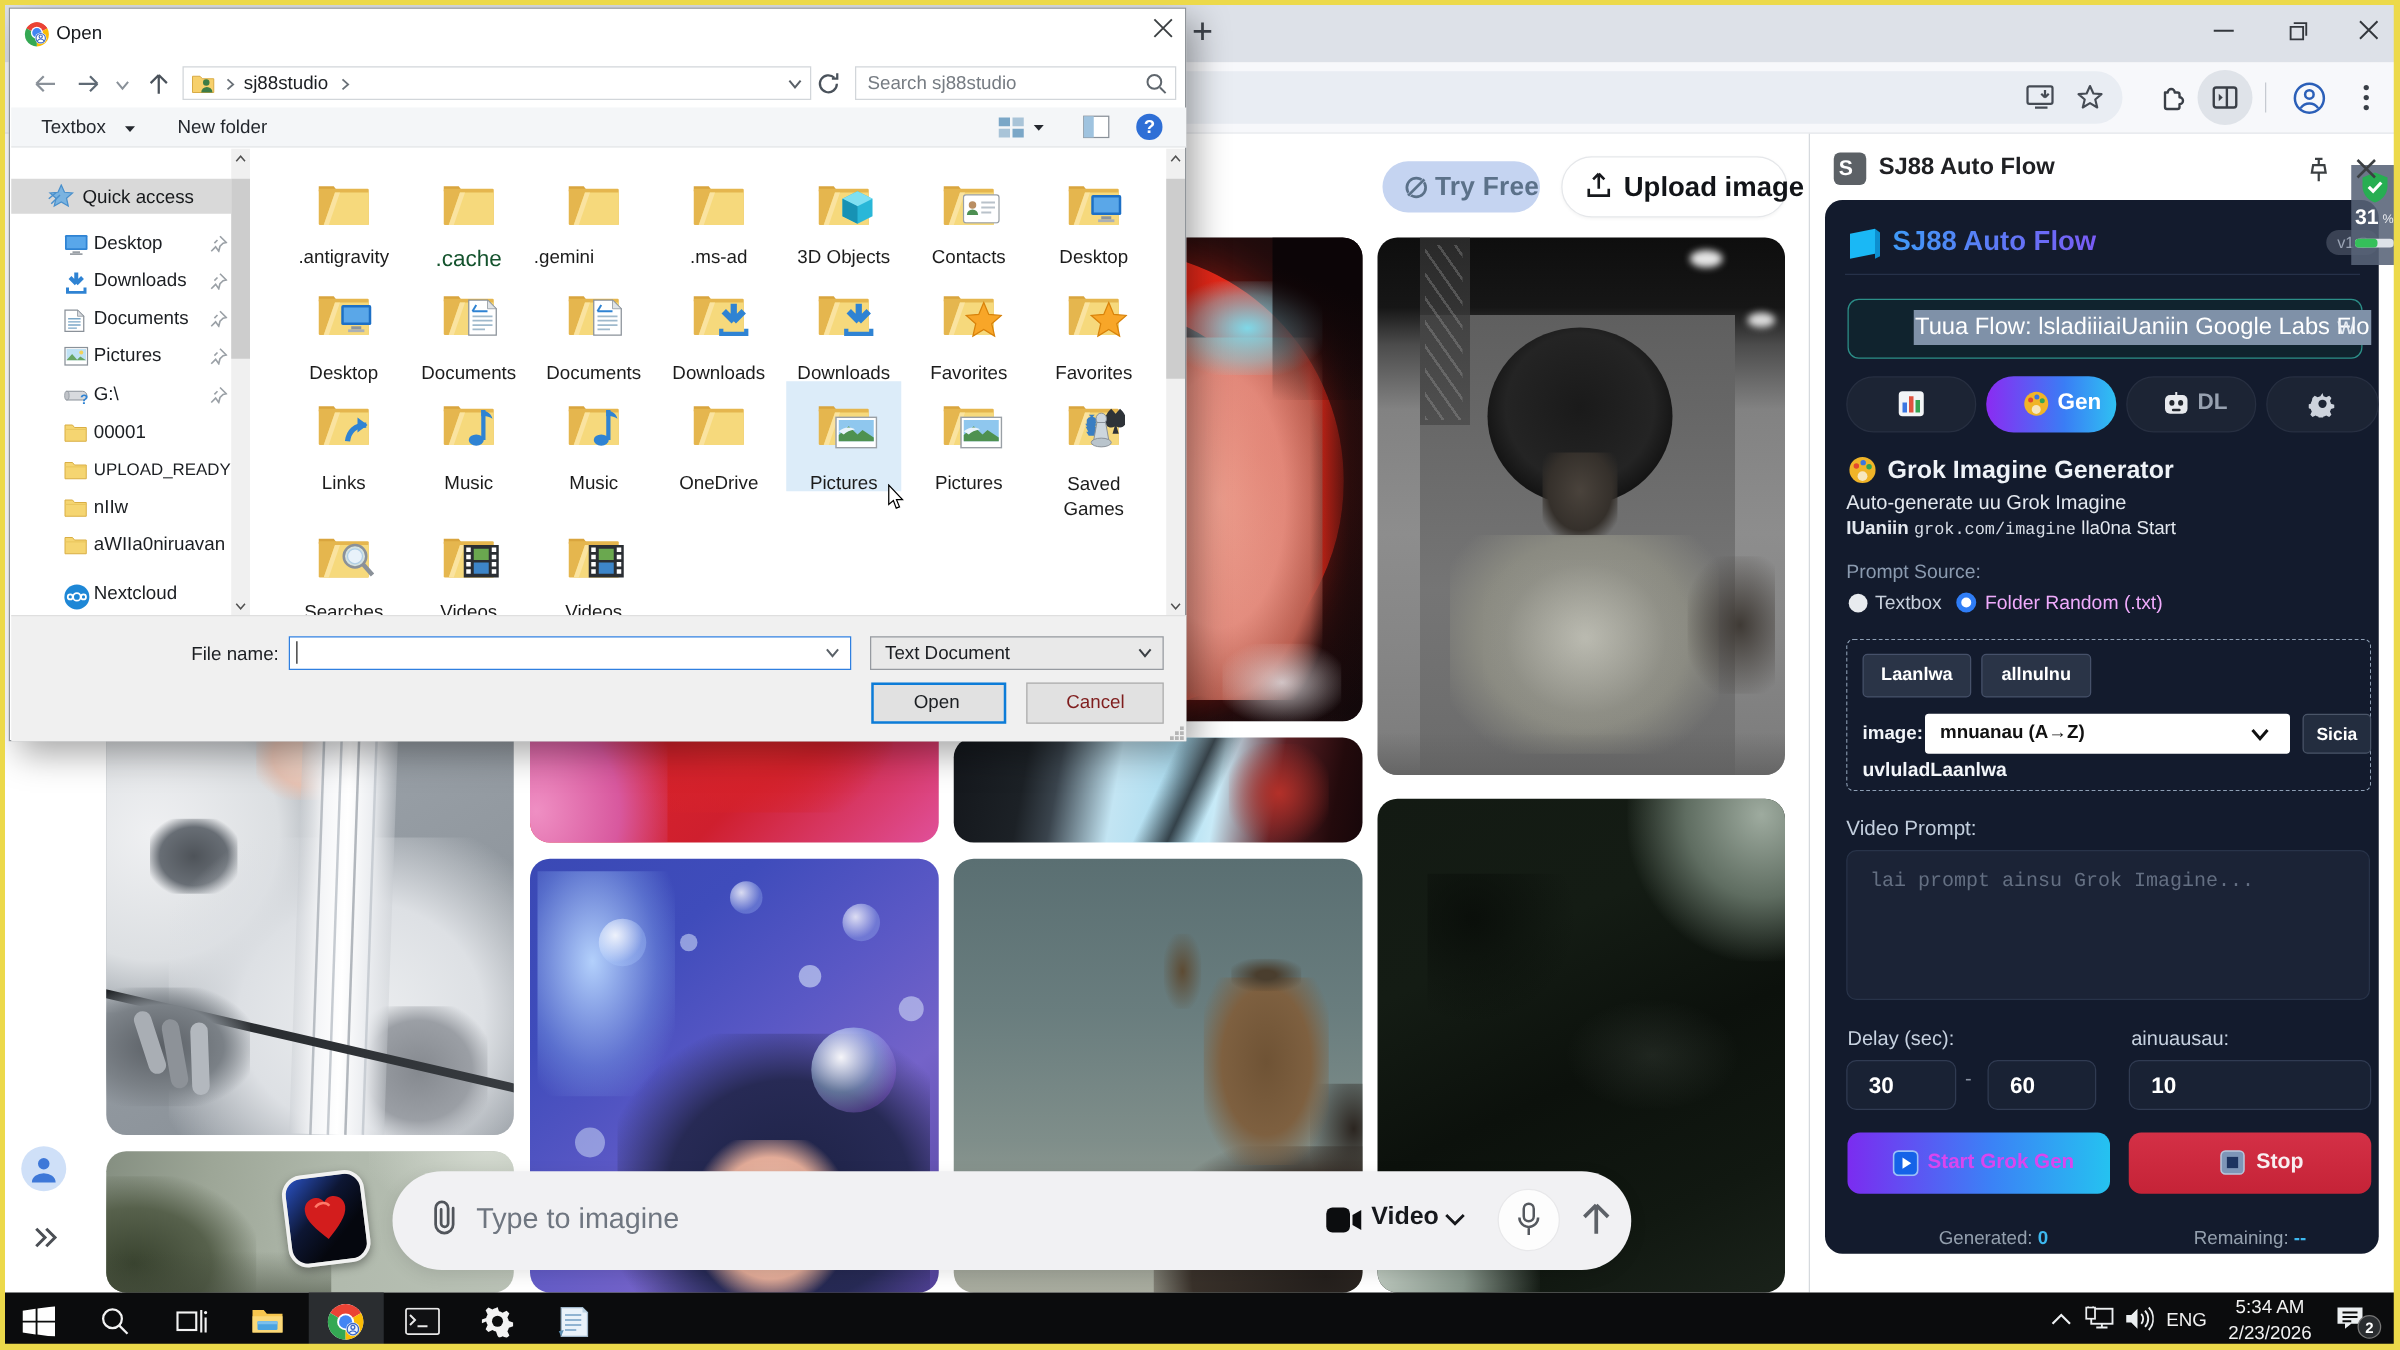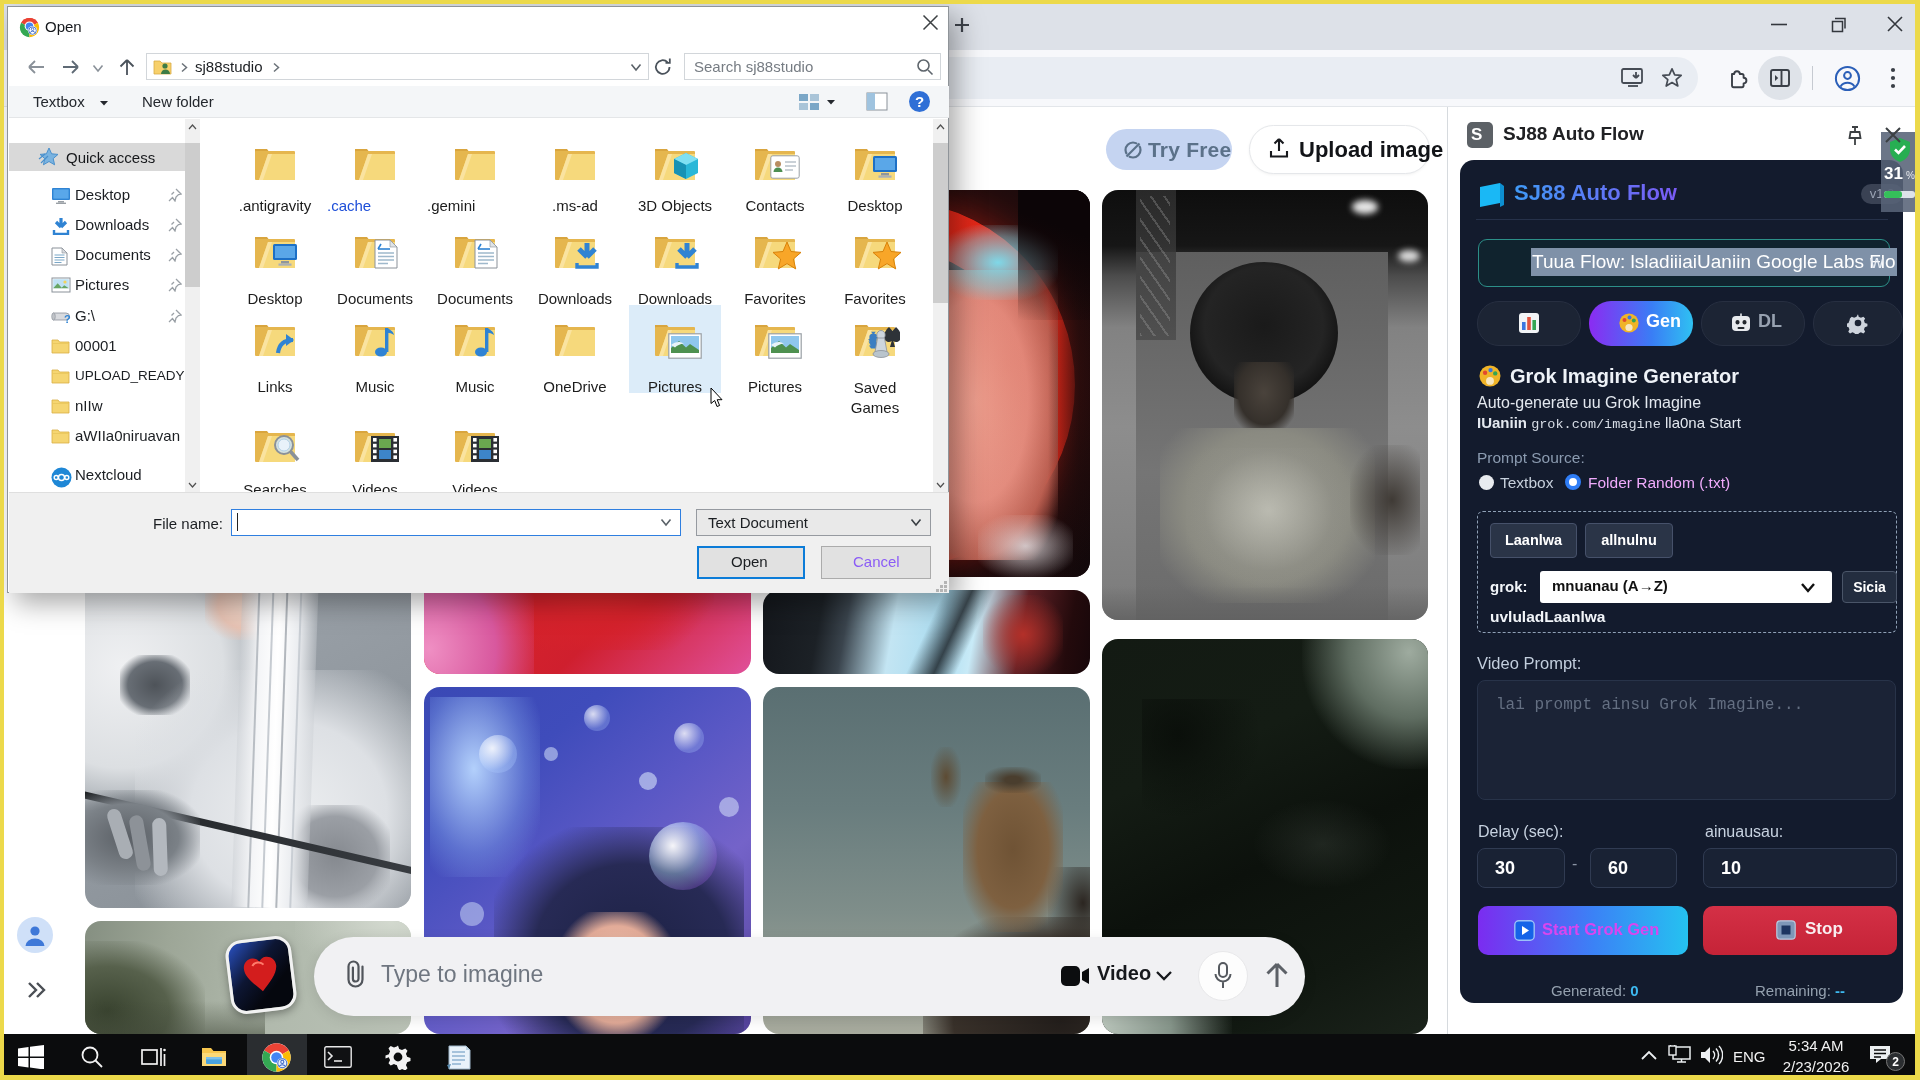--- a/index.html
+++ b/index.html
@@ -270,21 +270,21 @@
  <div class="abs" style="left:17px;top:289px;font-size:15.5px;color:#8b9bb0">Prompt Source:</div>
 
  <div class="abs" style="left:19px;top:315px;width:15px;height:15px;border-radius:50%;background:#e8ebef"></div>
  <div class="abs" style="left:40px;top:314px;font-size:15.5px;color:#c7d0dc">Textbox</div>
  <div class="abs" style="left:105px;top:314px;width:16px;height:16px;border-radius:50%;background:#fff;border:4.5px solid #2f7df6"></div>
  <div class="abs" style="left:128px;top:314px;font-size:15.5px;color:#f0abfc">Folder Random (.txt)</div>
 
  <div class="abs" style="left:17px;top:351px;width:420px;height:122px;border:1px dashed #8fa0b5;border-radius:6px"></div>
  <div class="abs" style="left:30px;top:363px;width:87px;height:35px;background:#2a3447;border:1px solid #46516a;border-radius:4px;color:#fff;font-weight:bold;font-size:14.5px;text-align:center;line-height:33px">Laanlwa</div>
  <div class="abs" style="left:125px;top:363px;width:88px;height:35px;background:#2a3447;border:1px solid #46516a;border-radius:4px;color:#fff;font-weight:bold;font-size:14.5px;text-align:center;line-height:33px">allnulnu</div>
- <div class="abs" style="left:30px;top:418px;font-size:15px;font-weight:bold;color:#f2f5f9">grok:</div>
+ <div class="abs" style="left:30px;top:418px;font-size:15px;font-weight:bold;color:#f2f5f9">image:</div>
  <div class="abs" style="left:80px;top:411px;width:292px;height:32px;background:#fff;border-radius:3px"></div>
  <div class="abs" style="left:92px;top:417px;font-size:15px;font-weight:bold;color:#111">mnuanau (A→Z)</div>
  <svg class="abs" style="left:340px;top:422px" width="16" height="12" viewBox="0 0 16 12">
         <path d="M2 2l6 7 6-7" fill="none" stroke="#111" stroke-width="2.4"></path>
       </svg>
  <div class="abs" style="left:382px;top:411px;width:55px;height:32px;background:#232d3f;border:1px solid #4a5568;border-radius:4px;color:#fff;font-weight:bold;font-size:14px;text-align:center;line-height:30px">Sicia</div>
  <div class="abs" style="left:30px;top:448px;font-size:15.5px;font-weight:bold;color:#f2f5f9">uvluladLaanlwa</div>
 
  <div class="abs" style="left:17px;top:494px;font-size:16.5px;color:#c2cedd">Video Prompt:</div>
  <div class="abs" style="left:17px;top:520px;width:419px;height:120px;background:#1b2336;border:1px solid #283349;border-radius:8px"></div>
@@ -507,21 +507,21 @@
       </svg>
 
 <div class="abs" style="left:219px;top:190px;width:96px;text-align:center;font-size:15px;color:#1c1c1c">.antigravity</div>
 <svg class="abs" style="left:344px;top:136px" width="46" height="40" viewBox="0 0 46 40">
         <path d="M3 6h12l3 4H3z" fill="#d9a53e"></path>
         <rect x="3" y="8" width="40" height="29" rx="1" fill="#e5b64e"></rect>
         <path d="M7 37L16 11h27v26z" fill="#f6d97c"></path>
         <path d="M7 37L16 11h4L11 37z" fill="#fae3a0"></path>
       </svg>
 
-<div class="abs" style="left:319px;top:190px;width:96px;text-align:left;font-size:15px;color:#1d4ed8">.cache</div>
+<div class="abs" style="left:319px;top:190px;width:96px;text-align:center;font-size:18px;color:#14532d">.cache</div>
 <svg class="abs" style="left:444px;top:136px" width="46" height="40" viewBox="0 0 46 40">
         <path d="M3 6h12l3 4H3z" fill="#d9a53e"></path>
         <rect x="3" y="8" width="40" height="29" rx="1" fill="#e5b64e"></rect>
         <path d="M7 37L16 11h27v26z" fill="#f6d97c"></path>
         <path d="M7 37L16 11h4L11 37z" fill="#fae3a0"></path>
       </svg>
 
 <div class="abs" style="left:419px;top:190px;width:96px;text-align:left;font-size:15px;color:#1c1c1c">.gemini</div>
 <svg class="abs" style="left:544px;top:136px" width="46" height="40" viewBox="0 0 46 40">
         <path d="M3 6h12l3 4H3z" fill="#d9a53e"></path>
@@ -796,21 +796,21 @@
         <path d="M1.5 1.5L6 7l4.5-5.5" fill="none" stroke="#5a6168" stroke-width="1.6"></path>
       </svg>
  <div class="abs" style="left:688px;top:502px;width:235px;height:27px;background:#e9e9e9;border:1px solid #969aa0"></div>
  <div class="abs" style="left:700px;top:507px;font-size:15px;color:#1b1e22">Text Document</div>
  <svg class="abs" style="left:902px;top:511px" width="12" height="9" viewBox="0 0 12 9">
         <path d="M1.5 1.5L6 7l4.5-5.5" fill="none" stroke="#3a3f44" stroke-width="1.6"></path>
       </svg>
  <div class="abs" style="left:689px;top:539px;width:108px;height:33px;background:#e1e1e1;border:2px solid #0c7cd8"></div>
  <div class="abs" style="left:723px;top:546px;font-size:15px;color:#1b1e22">Open</div>
  <div class="abs" style="left:813px;top:539px;width:110px;height:33px;background:#e1e1e1;border:1px solid #ababab"></div>
- <div class="abs" style="left:845px;top:546px;font-size:15px;color:#8b5cf6">Cancel</div>
+ <div class="abs" style="left:845px;top:546px;font-size:15px;color:#7f1d1d">Cancel</div>
  <svg class="abs" style="left:928px;top:574px" width="12" height="12" viewBox="0 0 12 12">
         <g fill="#b5b5b5">
           <rect x="8" y="0" width="3" height="3"></rect>
           <rect x="4" y="4" width="3" height="3"></rect>
           <rect x="8" y="4" width="3" height="3"></rect>
           <rect x="0" y="8" width="3" height="3"></rect>
           <rect x="4" y="8" width="3" height="3"></rect>
           <rect x="8" y="8" width="3" height="3"></rect>
         </g>
       </svg>

